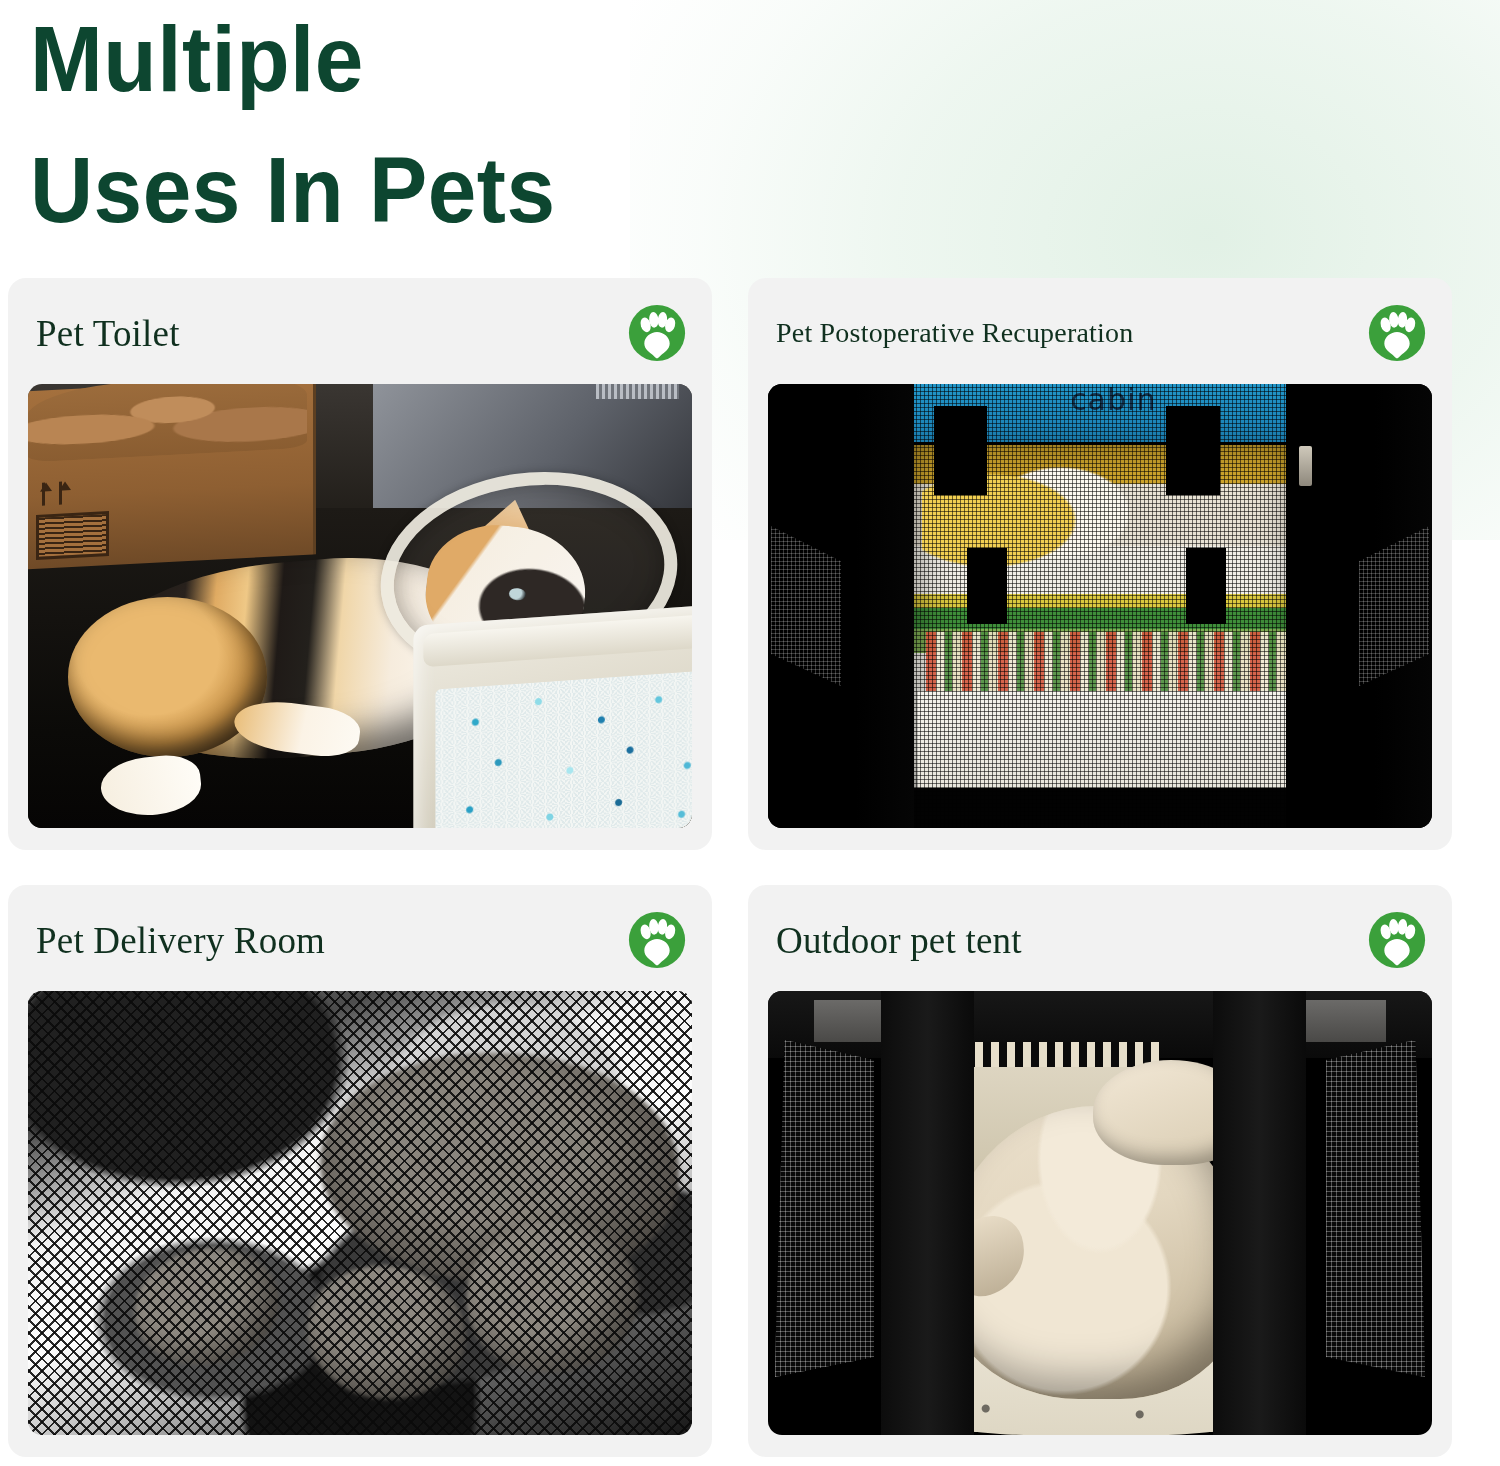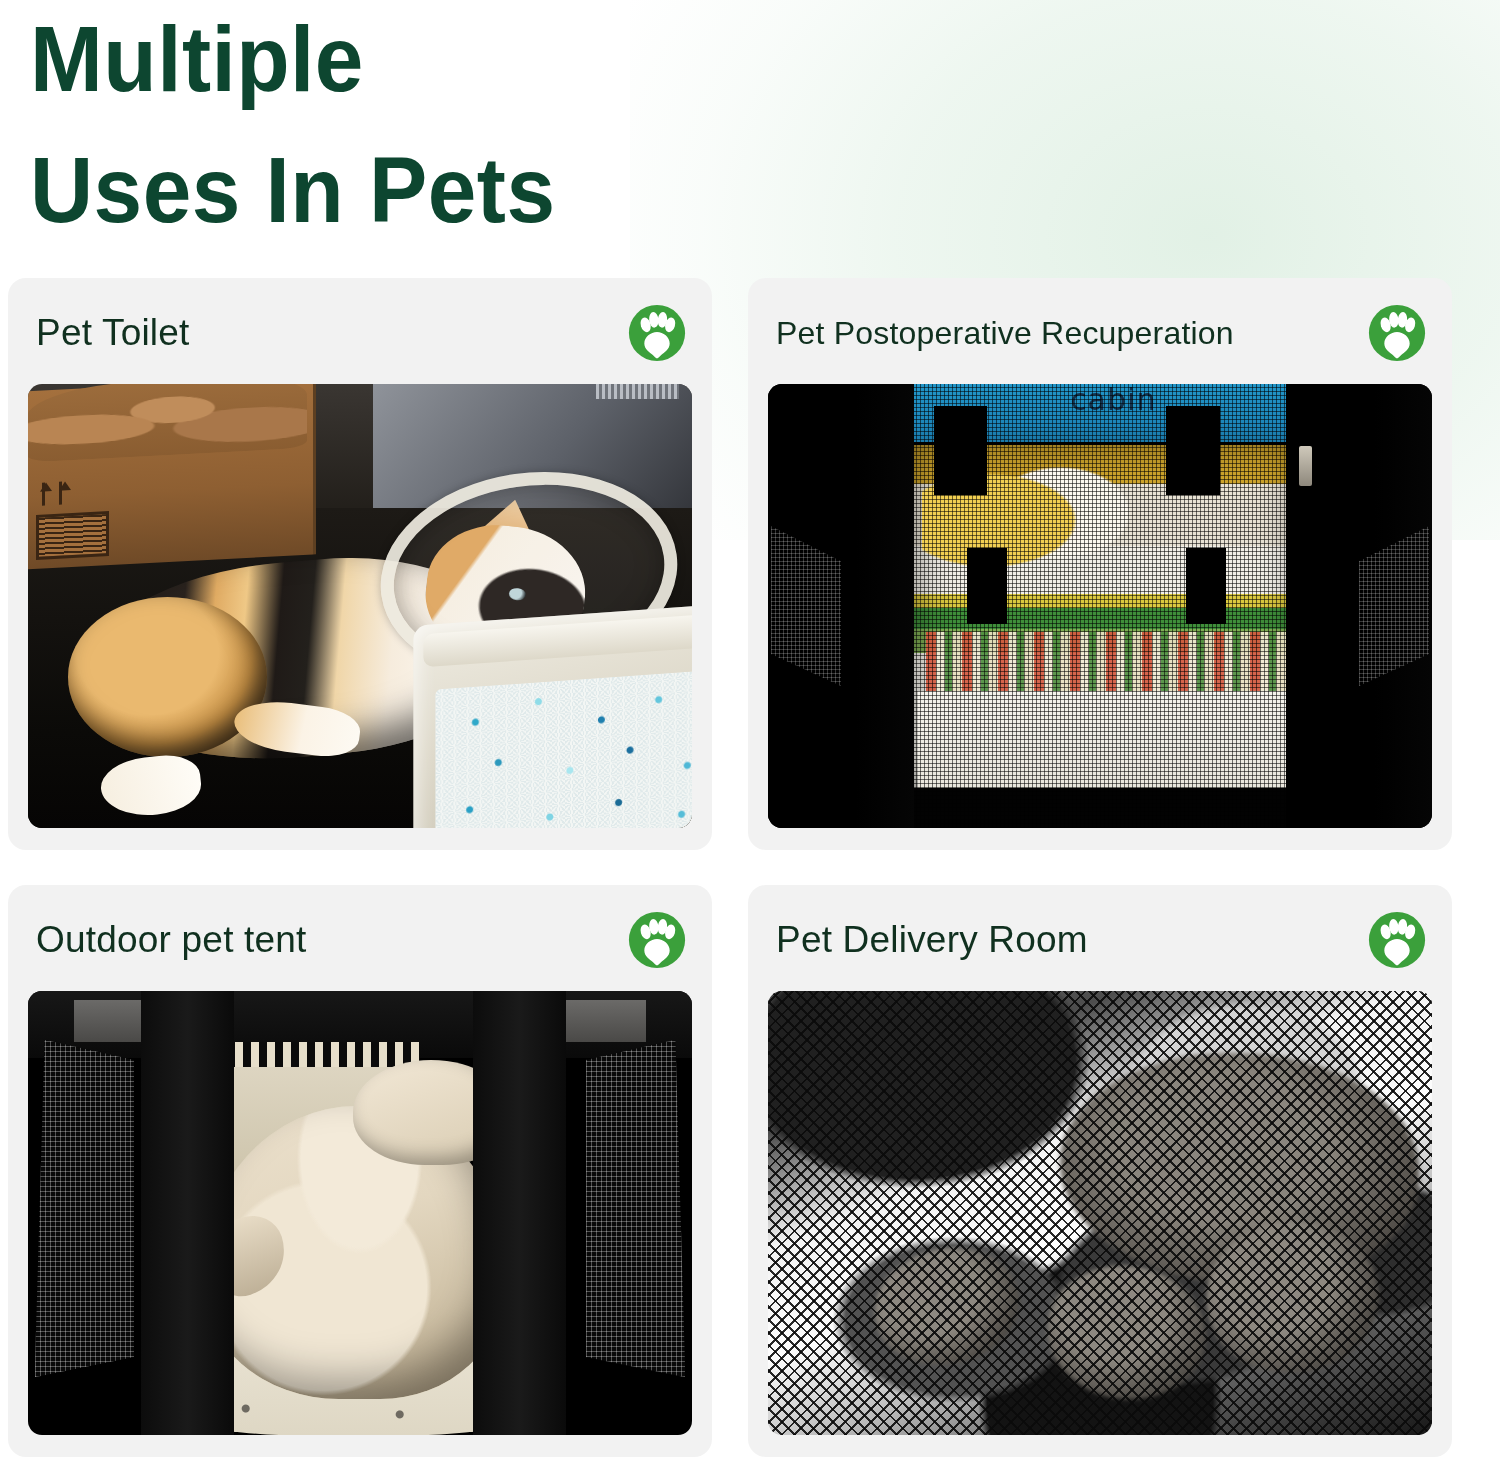--- a/index.html
+++ b/index.html
@@ -79,31 +79,32 @@
     overflow: hidden;
   }
 
   .card-head {
     display: flex;
     align-items: center;
     justify-content: space-between;
     height: 74px;
     flex: 0 0 auto;
     padding: 0 6px 0 8px;
+    font-family: Liberation Serif, serif;
   }
 
   .card-title {
     color: #10301f;
     font-size: 37px;
     font-weight: 400;
     letter-spacing: 0.2px;
     white-space: nowrap;
     overflow: hidden;
   }
-  .card.wide .card-title { font-size: 32px; }
+  .card.wide .card-title { font-size: 28px; }
 
   .paw-badge {
     flex: 0 0 auto;
     width: 58px;
     height: 58px;
     margin-left: 14px;
   }
 
   .photo {
     flex: 1 1 auto;
@@ -536,20 +537,44 @@
             <div class="patch"></div>
           </div>
         <div class="sideR">
             <div class="patch"></div>
           </div>
         <div class="tabL"></div>
         <div class="tabR"></div>
         <div class="tabL2"></div>
         <div class="tabR2"></div>
         <div class="zipper"></div>
+      </div>
+    </div>
+
+    <div class="card">
+      <div class="card-head">
+        <div class="card-title">Pet Delivery Room</div>
+        <div class="paw-badge">
+          <svg viewBox="0 0 64 64" width="58" height="58" aria-hidden="true">
+            <circle cx="32" cy="32" r="31" fill="#3ba03b"></circle>
+            <ellipse cx="19.5" cy="23" rx="5.4" ry="8.2" fill="#ffffff" transform="rotate(-16 19.5 23)"></ellipse>
+            <ellipse cx="28.5" cy="17.5" rx="5.2" ry="8.6" fill="#ffffff" transform="rotate(-6 28.5 17.5)"></ellipse>
+            <ellipse cx="38" cy="17.5" rx="5.2" ry="8.6" fill="#ffffff" transform="rotate(6 38 17.5)"></ellipse>
+            <ellipse cx="46.5" cy="23" rx="5.4" ry="8.2" fill="#ffffff" transform="rotate(16 46.5 23)"></ellipse>
+            <path d="M32 31c7 0 14 5.6 14 12.6 0 6.6-6 9.6-9.4 12.8-2.6 2.4-3.2 3.6-4.6 3.6s-2-1.2-4.6-3.6C24 53.2 18 50.2 18 43.6 18 36.6 25 31 32 31z" fill="#ffffff"></path>
+          </svg>
+        </div>
+      </div>
+      <div class="photo p4">
+        <div class="scene"></div>
+        <div class="mother"></div>
+        <div class="kittenA"></div>
+        <div class="kittenB"></div>
+        <div class="kittenC"></div>
+        <div class="diamesh"></div>
       </div>
     </div>
 
     <div class="card">
       <div class="card-head">
         <div class="card-title">Outdoor pet tent</div>
         <div class="paw-badge">
           <svg viewBox="0 0 64 64" width="58" height="58" aria-hidden="true">
             <circle cx="32" cy="32" r="31" fill="#3ba03b"></circle>
             <ellipse cx="19.5" cy="23" rx="5.4" ry="8.2" fill="#ffffff" transform="rotate(-16 19.5 23)"></ellipse>
@@ -574,38 +599,14 @@
         <div class="redthing"></div>
         <div class="dog">
             <div class="head"></div>
             <div class="ear"></div>
           </div>
         <div class="postL"></div>
         <div class="postR"></div>
       </div>
     </div>
 
-    <div class="card">
-      <div class="card-head">
-        <div class="card-title">Pet Delivery Room</div>
-        <div class="paw-badge">
-          <svg viewBox="0 0 64 64" width="58" height="58" aria-hidden="true">
-            <circle cx="32" cy="32" r="31" fill="#3ba03b"></circle>
-            <ellipse cx="19.5" cy="23" rx="5.4" ry="8.2" fill="#ffffff" transform="rotate(-16 19.5 23)"></ellipse>
-            <ellipse cx="28.5" cy="17.5" rx="5.2" ry="8.6" fill="#ffffff" transform="rotate(-6 28.5 17.5)"></ellipse>
-            <ellipse cx="38" cy="17.5" rx="5.2" ry="8.6" fill="#ffffff" transform="rotate(6 38 17.5)"></ellipse>
-            <ellipse cx="46.5" cy="23" rx="5.4" ry="8.2" fill="#ffffff" transform="rotate(16 46.5 23)"></ellipse>
-            <path d="M32 31c7 0 14 5.6 14 12.6 0 6.6-6 9.6-9.4 12.8-2.6 2.4-3.2 3.6-4.6 3.6s-2-1.2-4.6-3.6C24 53.2 18 50.2 18 43.6 18 36.6 25 31 32 31z" fill="#ffffff"></path>
-          </svg>
-        </div>
-      </div>
-      <div class="photo p4">
-        <div class="scene"></div>
-        <div class="mother"></div>
-        <div class="kittenA"></div>
-        <div class="kittenB"></div>
-        <div class="kittenC"></div>
-        <div class="diamesh"></div>
-      </div>
-    </div>
-
   </div>
 </div>
 
 </body></html>

